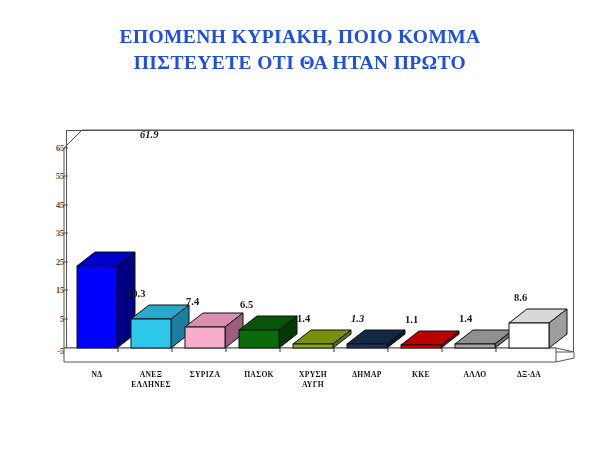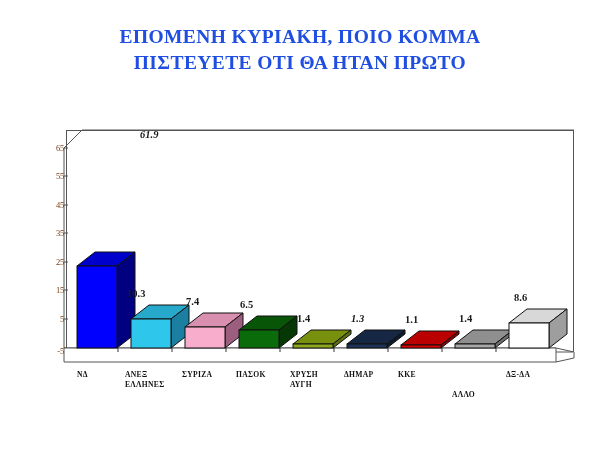--- a/index.html
+++ b/index.html
@@ -46,21 +46,21 @@
     background: #ffffff;
   }
   
   #depth-svg { position: absolute; left: 0; top: 0; width: 556px; height: 252px; }
 
   
   .ytick {
     position: absolute;
     right: 0;
     font-size: 8.5px;
-    font-weight: normal;
+    font-weight: bold;
     color: #7a3b10;
     font-family: "Liberation Serif", serif;
     text-align: right;
     letter-spacing: -0.2px;
   }
   #ylabels { position: absolute; left: 0; top: 0; width: 42px; height: 252px; }
 
   
   #bars { position: absolute; left: 0; top: 0; width: 556px; height: 252px; }
   .vlabel {
@@ -76,20 +76,21 @@
   #floor-svg { position: absolute; left: 0; top: 0; width: 556px; height: 252px; }
 
   
   #catlabels {
     position: absolute;
     left: 22px; top: 370px;
     width: 556px; height: 34px;
   }
   .cat {
     position: absolute;
+    text-align: center;
     font-size: 7.6px;
     font-weight: bold;
     color: #111111;
     font-family: "Liberation Serif", serif;
     line-height: 9.5px;
     letter-spacing: 0.3px;
     white-space: pre-line;
   }
 
   
@@ -247,18 +248,18 @@
   <div id="catlabels">
     <div class="cat" style="left:55px;  top:0; width:40px;">ΝΔ</div>
     <div class="cat" style="left:103px; top:0; width:52px;">ΑΝΕΞ
 ΕΛΛΗΝΕΣ</div>
     <div class="cat" style="left:160px; top:0; width:46px;">ΣΥΡΙΖΑ</div>
     <div class="cat" style="left:214px; top:0; width:46px;">ΠΑΣΟΚ</div>
     <div class="cat" style="left:268px; top:0; width:46px;">ΧΡΥΣΗ
 ΑΥΓΗ</div>
     <div class="cat" style="left:322px; top:0; width:46px;">ΔΗΜΑΡ</div>
     <div class="cat" style="left:376px; top:0; width:46px;">ΚΚΕ</div>
-    <div class="cat" style="left:430px; top:0; width:46px;margin-top:20px;">ΑΛΛΟ</div>
+    <div class="cat" style="left:430px; top:0; width:46px;">ΑΛΛΟ</div>
     <div class="cat" style="left:484px; top:0; width:46px;">ΔΞ-ΔΑ</div>
   </div>
 
 
 </div>
 
 </body></html>

